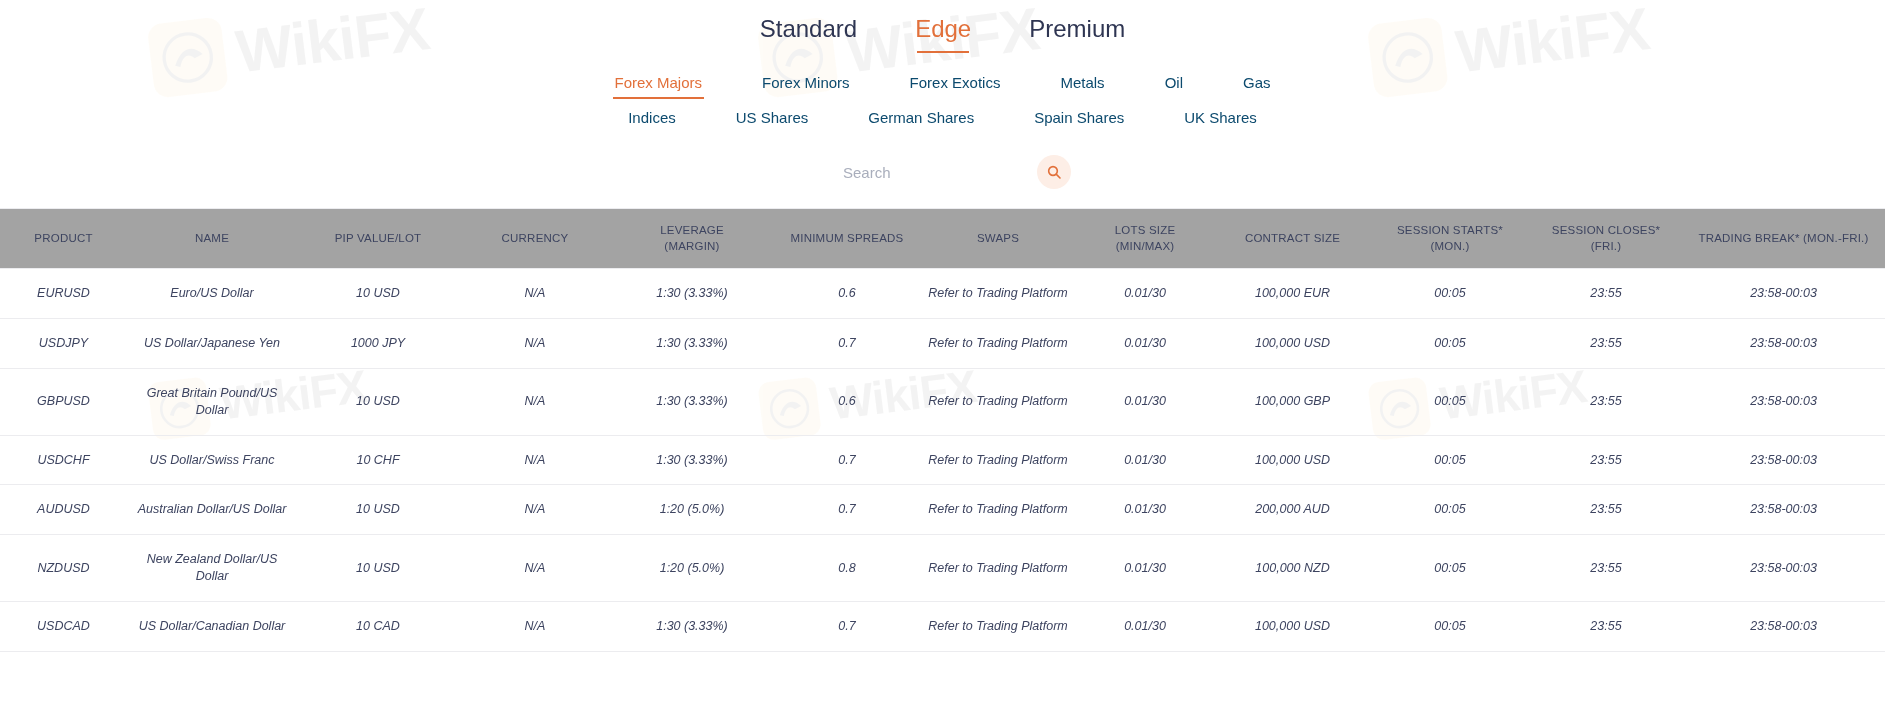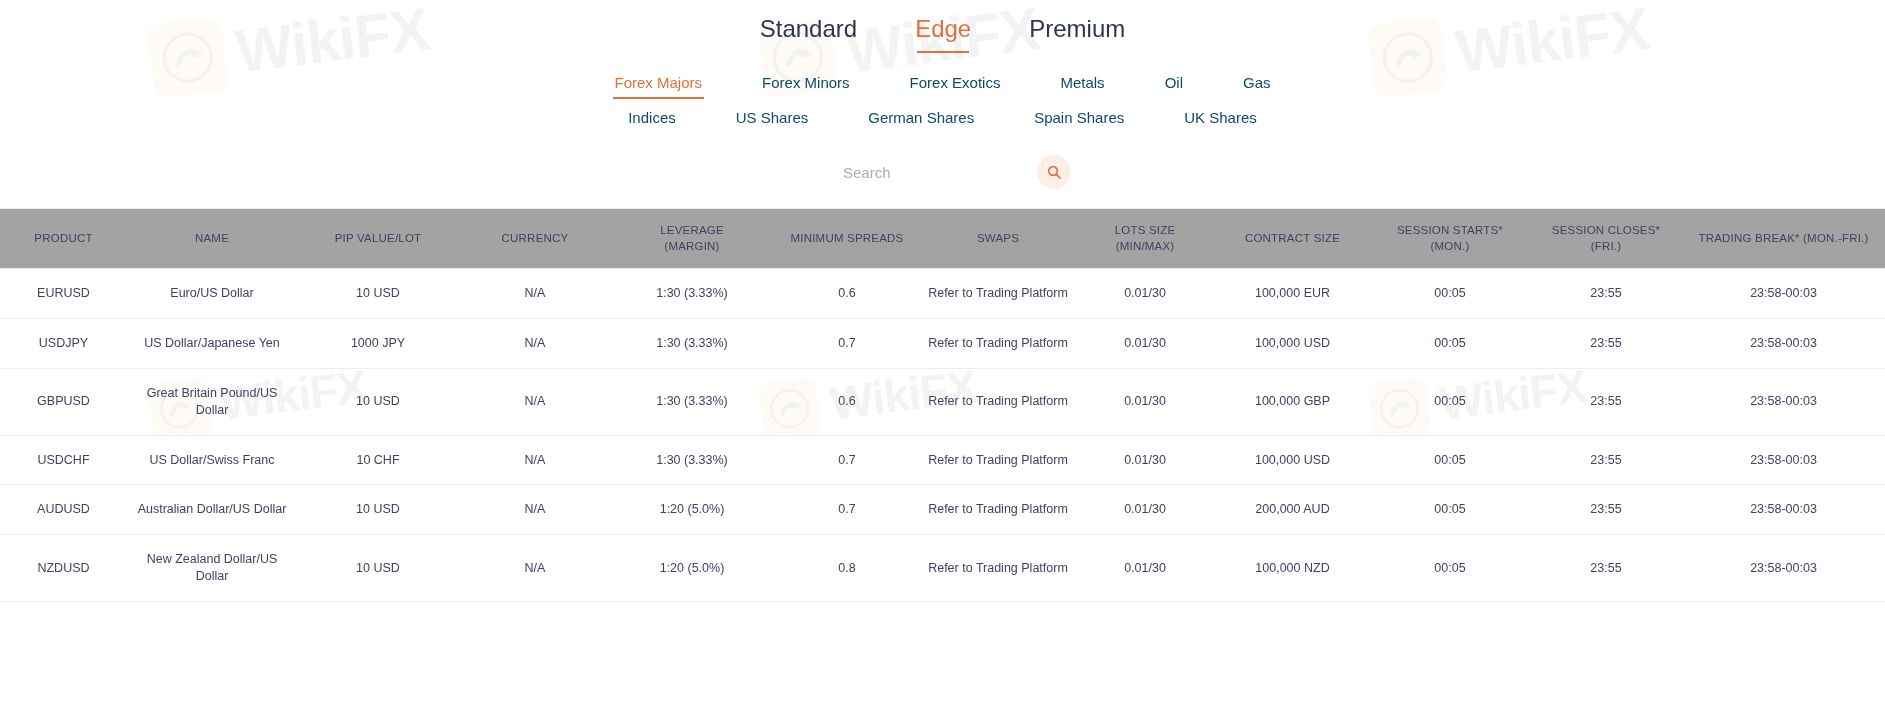--- a/index.html
+++ b/index.html
@@ -189,21 +189,21 @@
   table.conditions td {
     font-size: 12.5px;
     color: #3d4460;
     text-align: center;
     vertical-align: middle;
     padding: 16px 4px;
     line-height: 1.35;
     border-bottom: 1px solid #ececef;
     height: 48px;
   }
-  table.conditions tbody tr { background: transparent; }
+  table.conditions tbody tr { background: transparent; font-style: italic; }
 
   col.c-product  { width: 127px; }
   col.c-name     { width: 170px; }
   col.c-pip      { width: 162px; }
   col.c-currency { width: 152px; }
   col.c-leverage { width: 162px; }
   col.c-spread   { width: 148px; }
   col.c-swaps    { width: 154px; }
   col.c-lots     { width: 140px; }
   col.c-contract { width: 155px; }
@@ -435,18 +435,32 @@
             <td>N/A</td>
             <td>1:20 (5.0%)</td>
             <td>0.8</td>
             <td>Refer to Trading Platform</td>
             <td>0.01/30</td>
             <td>100,000 NZD</td>
             <td>00:05</td>
             <td>23:55</td>
             <td>23:58-00:03</td>
           </tr>
+          <tr>
+            <td>USDCAD</td>
+            <td>US Dollar/Canadian Dollar</td>
+            <td>10 CAD</td>
+            <td>N/A</td>
+            <td>1:30 (3.33%)</td>
+            <td>0.7</td>
+            <td>Refer to Trading Platform</td>
+            <td>0.01/30</td>
+            <td>100,000 USD</td>
+            <td>00:05</td>
+            <td>23:55</td>
+            <td>23:58-00:03</td>
+          </tr>
         </tbody>
       </table>
     </div>
 
   </div>
 </div>
 
 </body></html>

